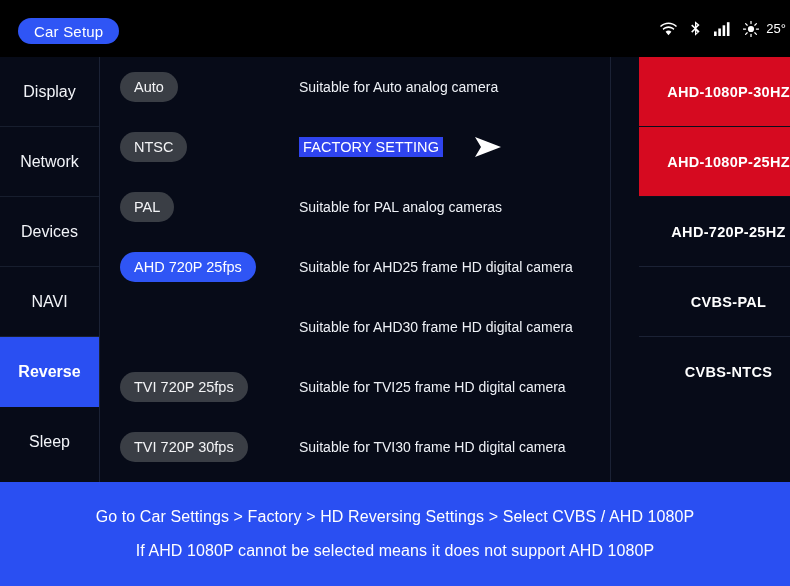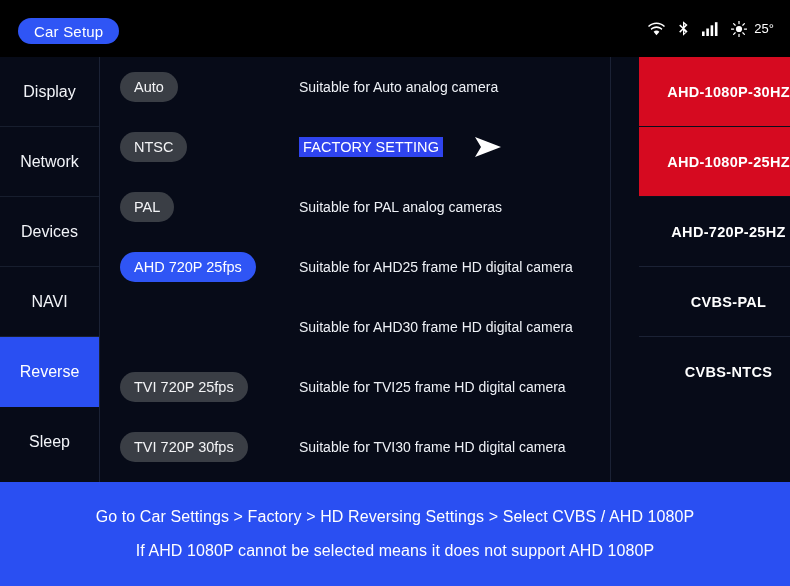--- a/index.html
+++ b/index.html
@@ -18,21 +18,21 @@
   }
   #car-setup-pill{
     position:absolute;left:18px;top:18px;
     height:26px;padding:0 16px;
     display:flex;align-items:center;justify-content:center;
     background:#2f55f5;border-radius:13px;
     color:#fff;font-size:15px;letter-spacing:.2px;
     white-space:nowrap;
   }
   #status-icons{
-    position:absolute;right:16px;top:0;height:57px;
+    position:absolute;right:4px;top:0;height:57px;
     display:flex;align-items:center;gap:13px;
     color:#fff;
   }
   .sicon{display:flex;align-items:center;justify-content:center;line-height:1;}
   #temp-text{font-size:13px;color:#fff;margin-left:-6px;letter-spacing:0;}
 
   
   #body{
     position:absolute;left:0;top:57px;width:790px;height:425px;
     background:#070b18;
@@ -45,21 +45,21 @@
     box-sizing:border-box;
   }
   .side-item{
     position:relative;height:70px;width:100%;
     display:flex;align-items:center;justify-content:center;
     color:#f2f4f8;font-size:16px;
     box-sizing:border-box;
     border-bottom:1px solid #171e2e;
   }
   .side-item:last-child{border-bottom:none;}
-  .side-item.active{background:#2a4ff2;border-bottom-color:#2a4ff2;color:#ffffff;}
+  .side-item.active{background:#2a4ff2;border-bottom-color:#2a4ff2;color:#ffffff;font-weight:bold;}
 
   
   #middle{
     position:absolute;left:100px;top:0;width:511px;height:425px;
     box-sizing:border-box;
     border-right:1px solid #1b2235;
   }
   .mid-row{
     position:relative;height:60px;width:100%;
     display:flex;align-items:center;

